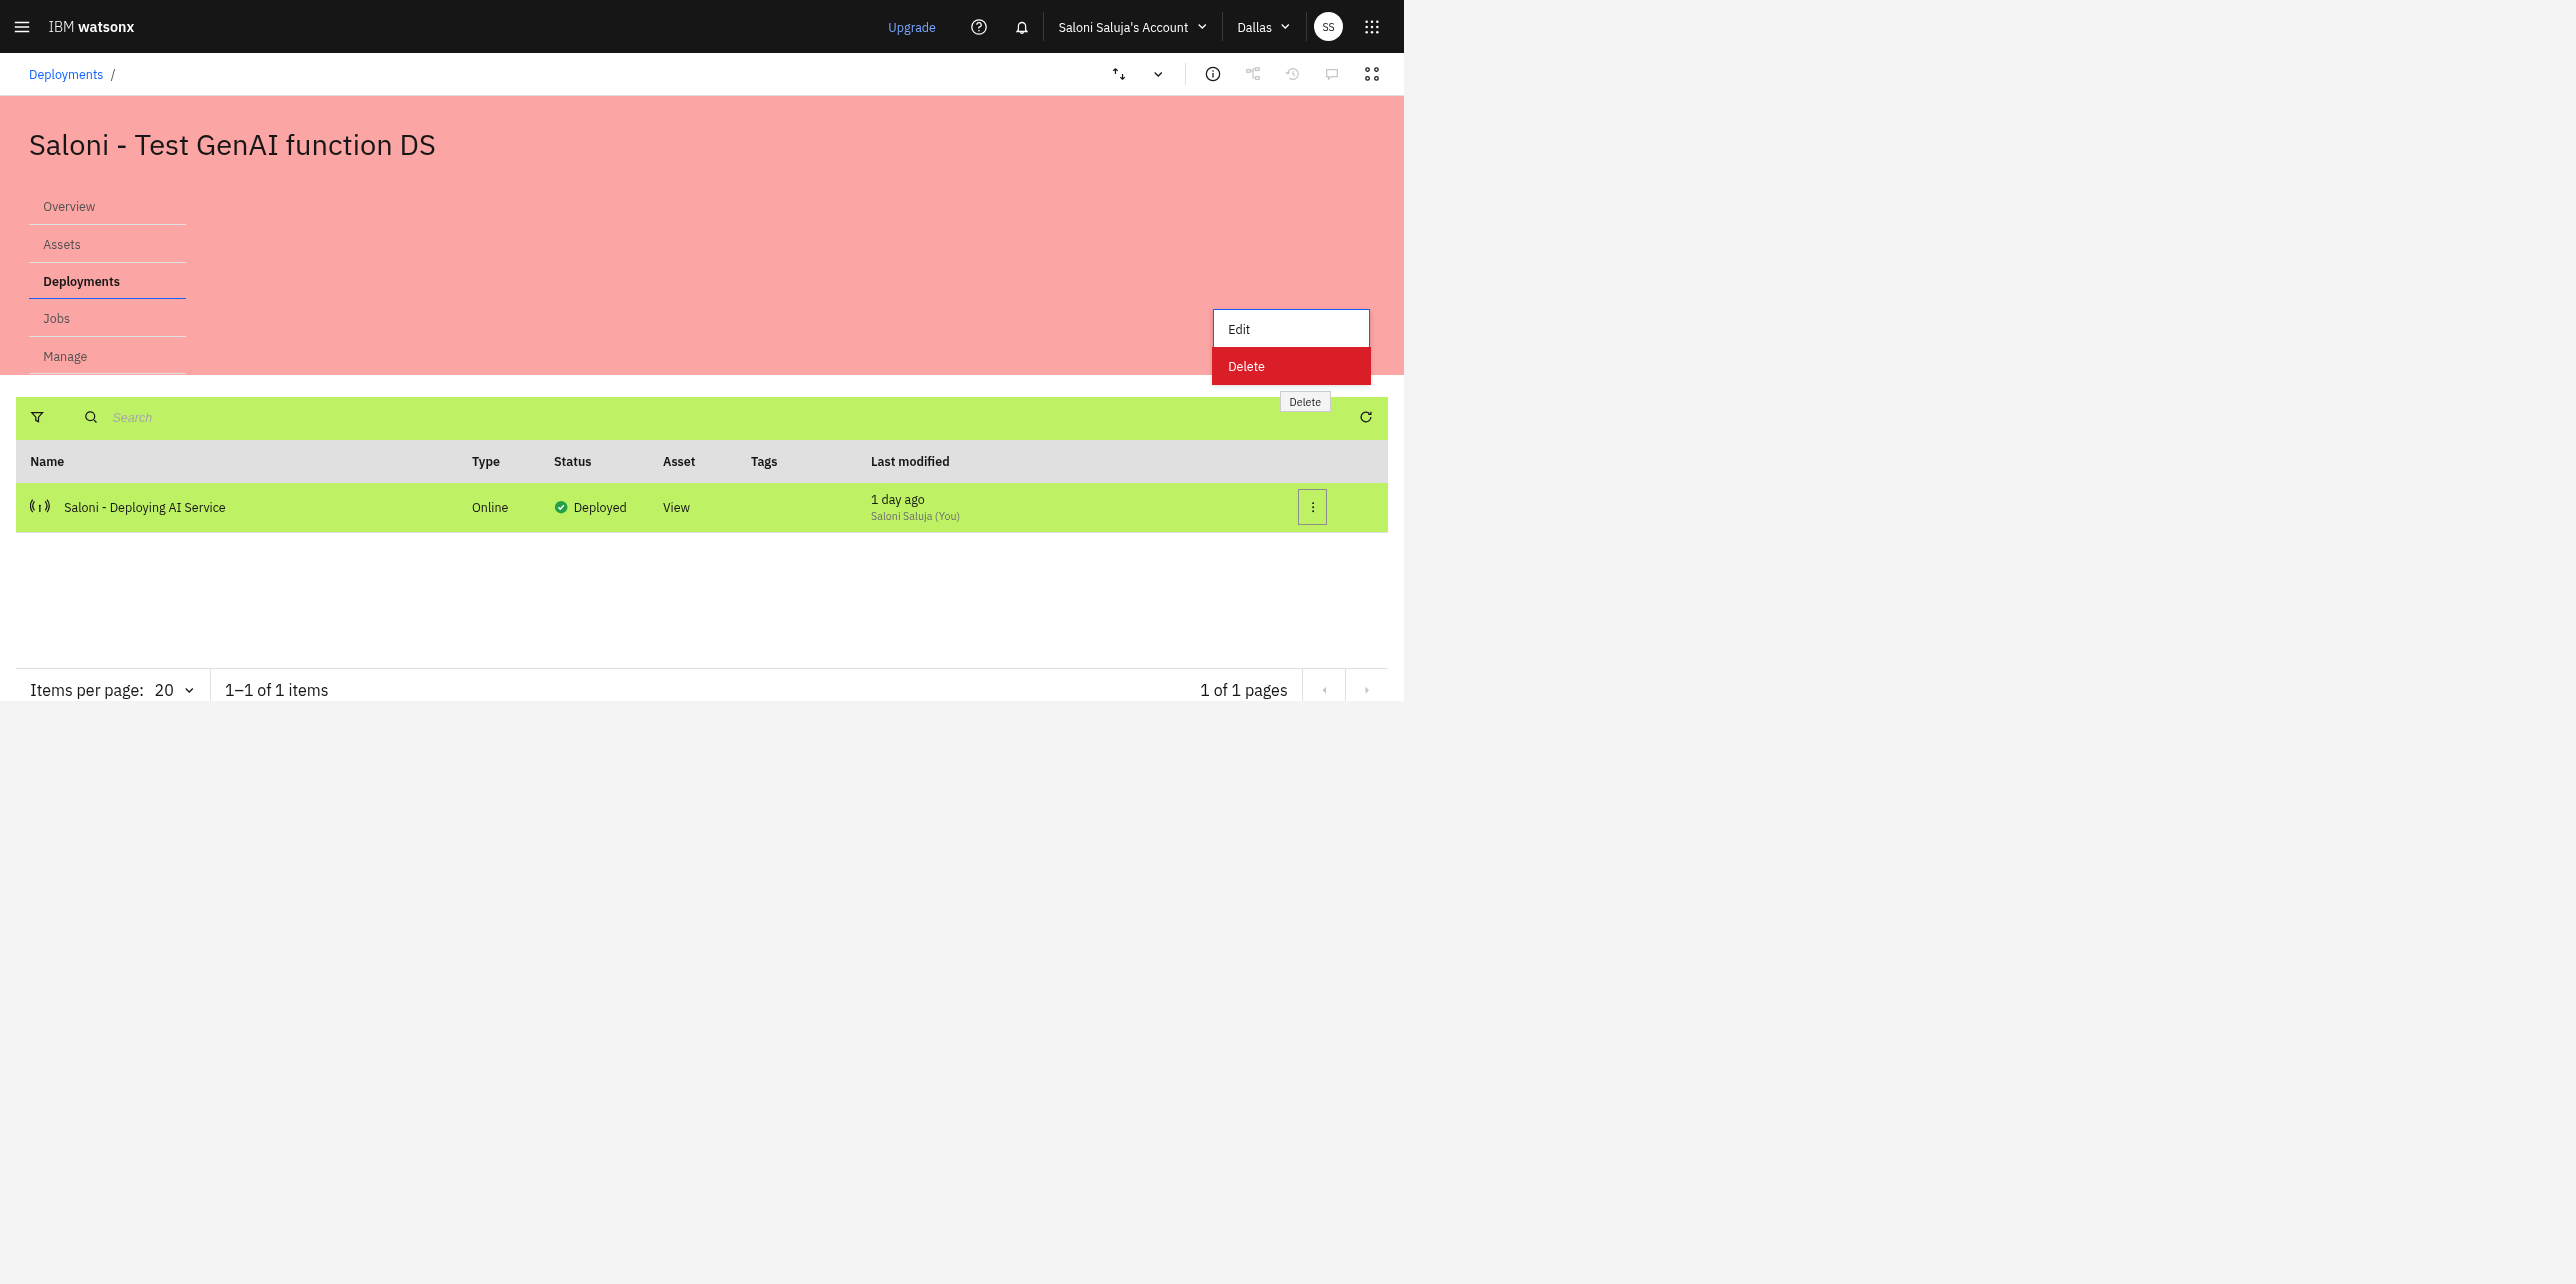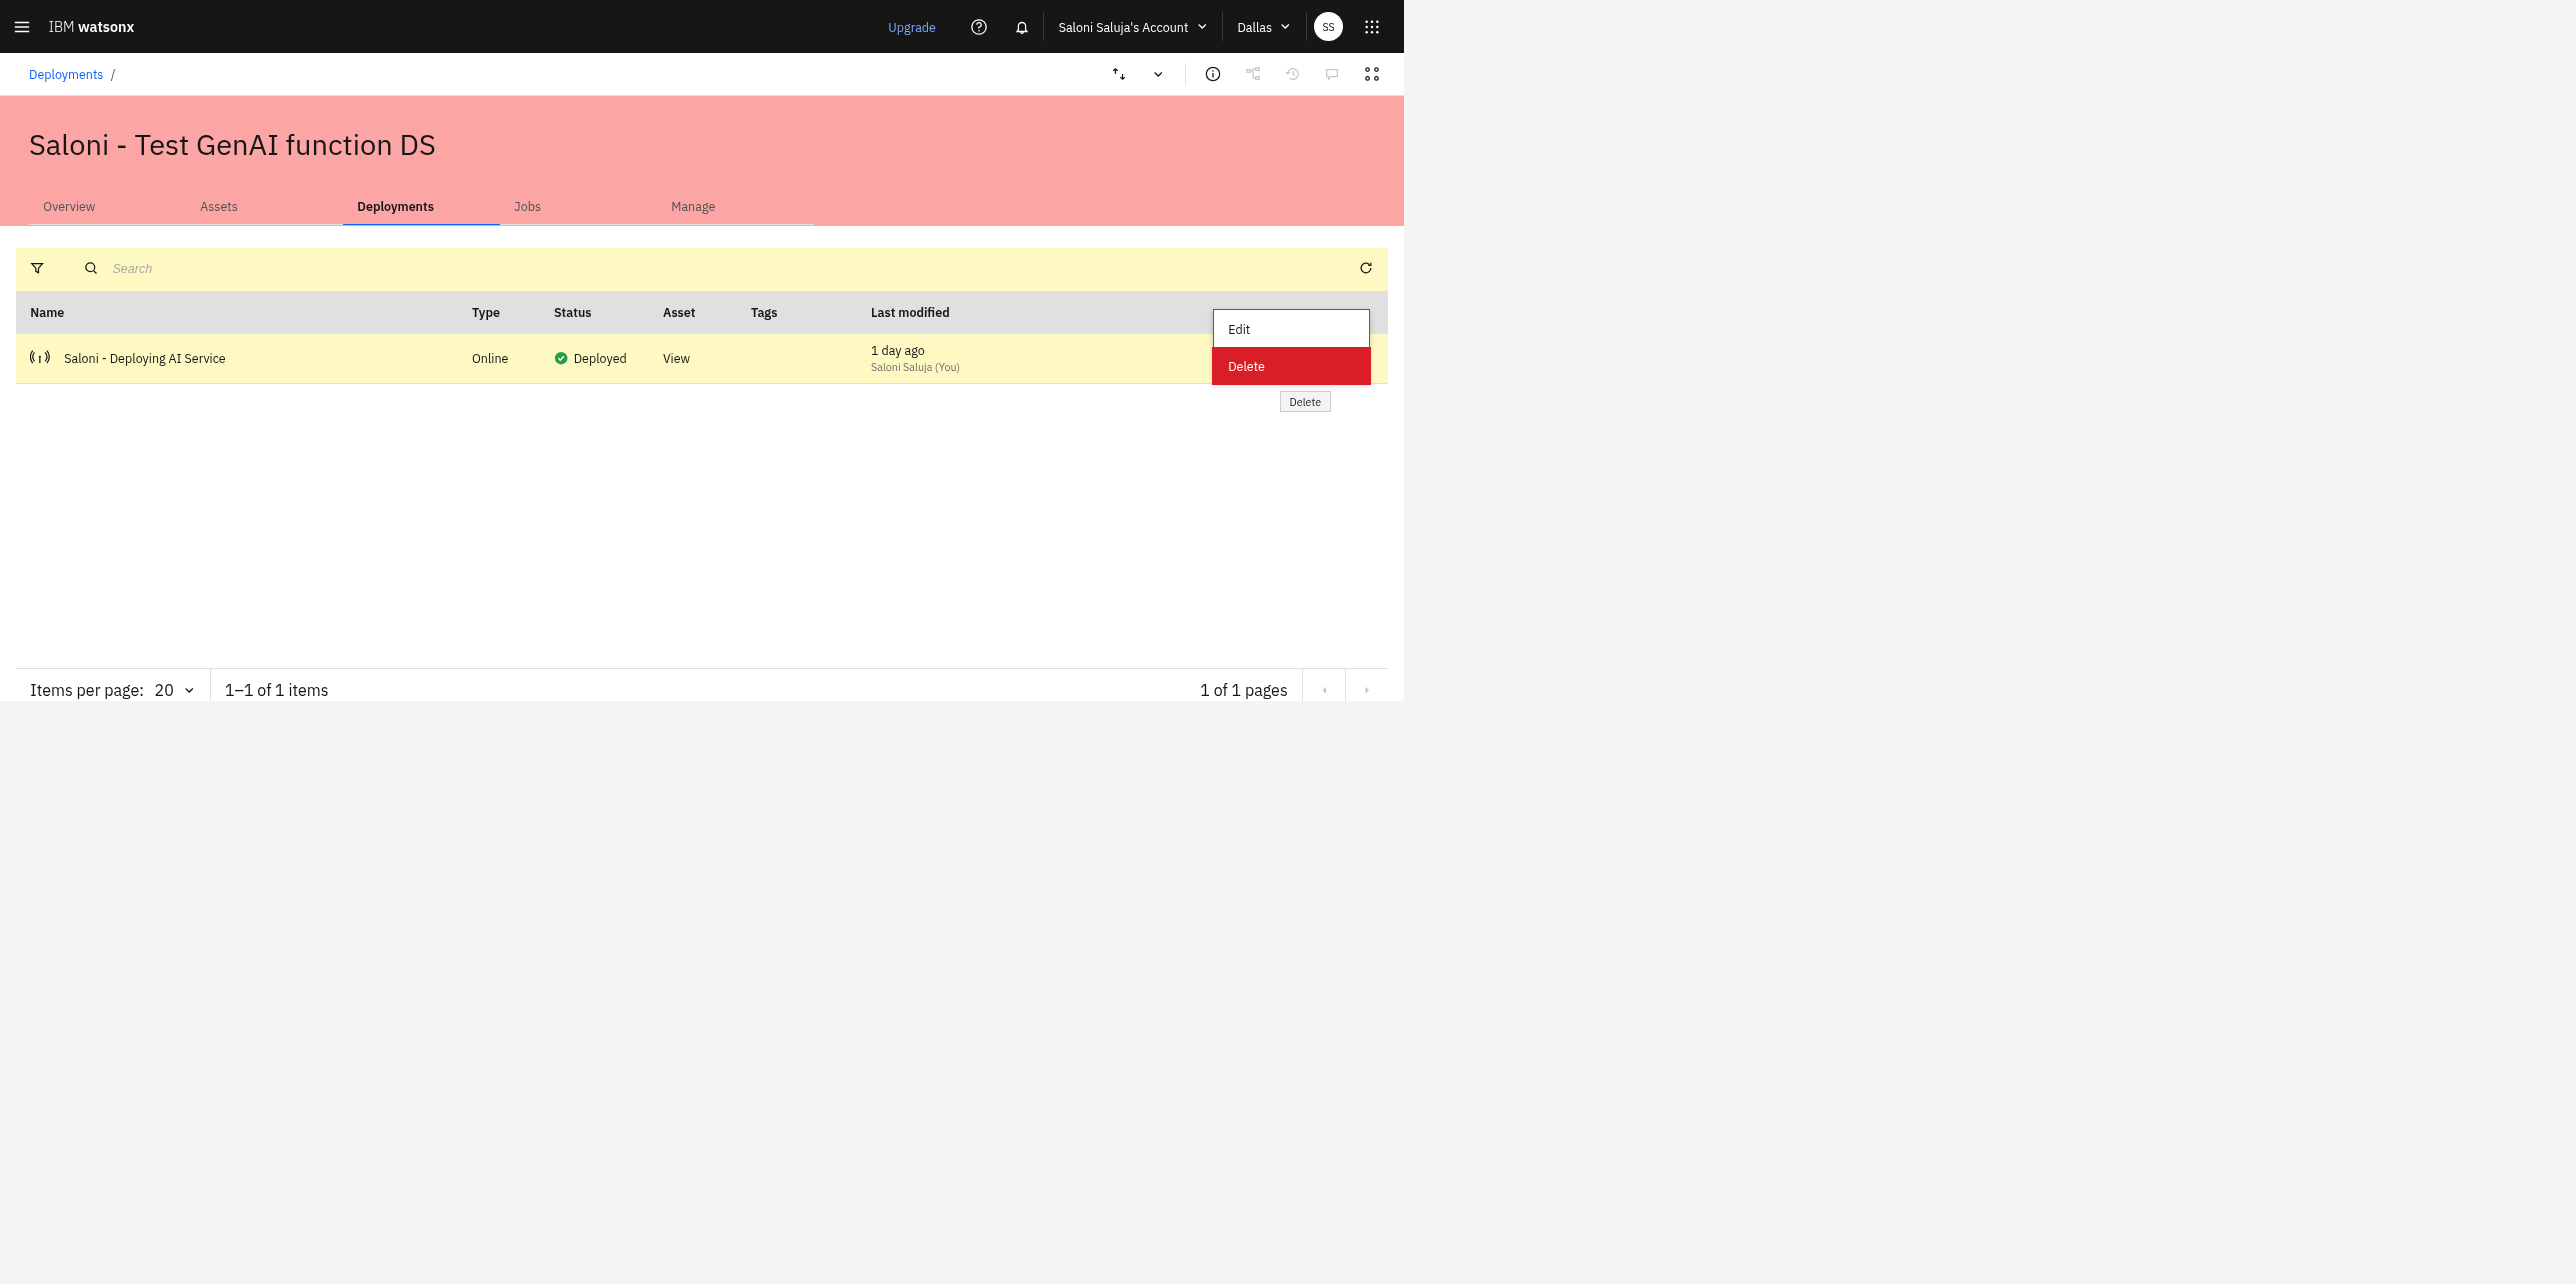--- a/index.html
+++ b/index.html
@@ -78,39 +78,40 @@
   }
   .page h1 {
     font-size: 29px;
     font-weight: 400;
     margin-bottom: 25px;
     margin-top: 7.2px;
   }
   .tabs {
     display:flex; gap:0;
     border-bottom:0.9px solid transparent;
+    flex-direction:column;
   }
   .tab {
     width: 157px;
     padding: 10.7px 14.3px 9.8px 14.3px;
     color:#525252;
     border-bottom: 0.9px solid #e0e0e0;
     cursor:pointer;
     font-size:12.5px;
   }
   .tab.active {
     color:#161616; font-weight:600;
     border-bottom: 1.8px solid #0f62fe;
     padding-bottom:9px;
   }
 
   
   .table-wrap {
     margin: 21.5px 16px 0 16px;
-    background:#fef9c3;
+    background:#bef264;
     position:relative;
   }
   .toolbar-row {
     height:43px;
     display:flex;
     align-items:center;
     gap:14.3px;
     padding: 0 14.3px;
     border-bottom:0;
   }

